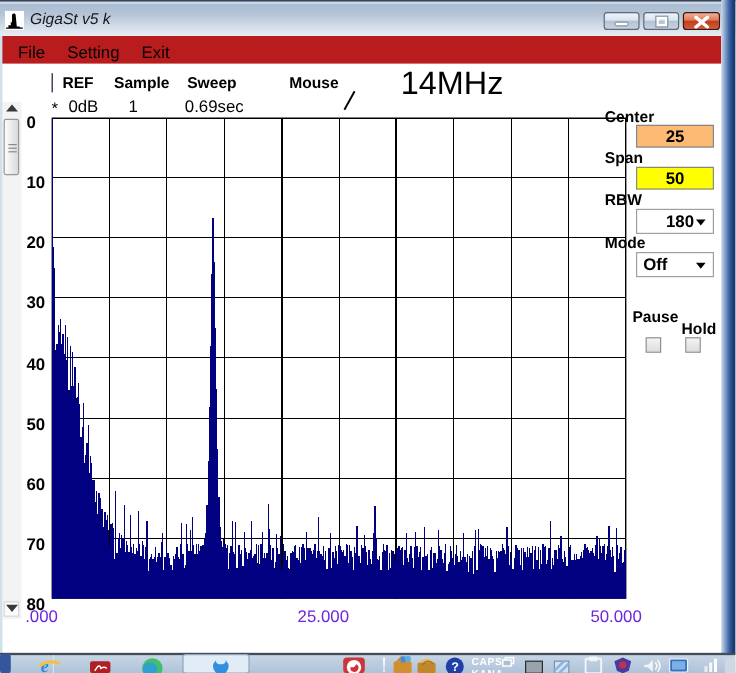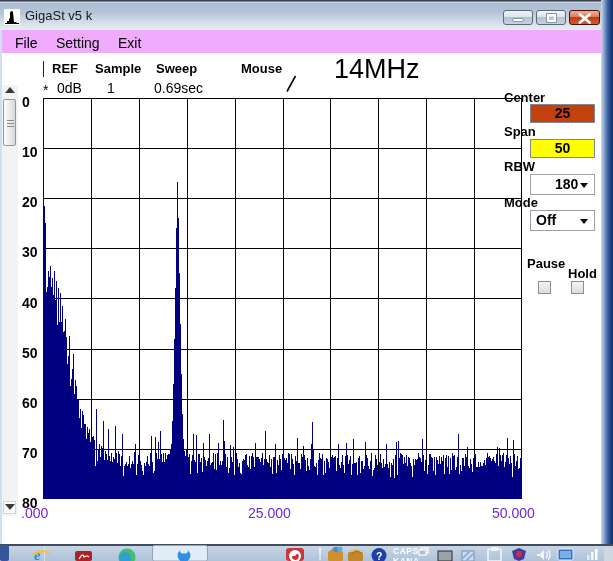--- a/index.html
+++ b/index.html
@@ -1,36 +1,36 @@
 <!DOCTYPE html>
 <html><head><meta charset="utf-8">
 <style>
 * { margin:0; padding:0; box-sizing:border-box; }
 html,body { width:613px; height:561px; overflow:hidden; }
 body { font-family:"Liberation Sans", sans-serif; background:#fff; position:relative; }
 .abs { position:absolute; }
 .titlebar { left:0; top:0; width:613px; height:30px;
   background:linear-gradient(#3a4150 0px, #3a4150 1px, #7787a0 1px, #7787a0 2px, #cdd8e6 2px, #cdd8e6 3px,
    #a8bcd2 3px, #b5c4d6 40%, #d4dee9 75%, #e7edf5 100%); }
-.ttext { left:25px; top:8px; font-size:13px; color:#16181c; }
+.ttext { left:25px; top:8px; font-size:13px; color:#16181c;font-style:italic; }
 .capbtn { top:10px; height:15px; border-radius:3px; }
 .btnmin { left:503px; width:30px; background:linear-gradient(#eef3f8 0%, #dbe4ee 45%, #b4c3d4 50%, #c6d2e0 100%); border:1px solid #5f6a76; }
 .btnmax { left:536px; width:30px; background:linear-gradient(#eef3f8 0%, #dbe4ee 45%, #b4c3d4 50%, #c6d2e0 100%); border:1px solid #5f6a76; }
 .btncls { left:569px; width:31px; background:linear-gradient(#f0b09a 0%, #e07a58 45%, #c23d1c 50%, #cf5b33 100%); border:1px solid #47140a; }
 .minbar { position:absolute; left:8px; top:7px; width:12px; height:4px; background:#fff; border:1px solid #8a97a5; border-radius:2px; }
 .maxsq  { position:absolute; left:10px; top:3px; width:9px; height:8px; border:2px solid #fff; outline:1px solid #8a97a5; }
-.menubar { left:0; top:30px; width:601px; height:23px; background:#f0abfc; font-size:14px; color:#000; }
+.menubar { left:0; top:30px; width:601px; height:23px; background:#b91c1c; font-size:14px; color:#000; }
 .menubar span { position:absolute; top:5px; }
 .hdr { font-weight:bold; font-size:13px; color:#000; }
 .val { font-size:14px; color:#000; }
 .bigf { font-weight:normal; font-size:27px; color:#000; }
 .ylab { position:absolute; left:22px; text-align:left; font-weight:bold; font-size:14px; color:#000; line-height:11px; }
 .xlab { position:absolute; top:505px; font-size:14px; color:#6d28d9; }
 .rlab { position:absolute; left:504px; width:80px; text-align:left; font-weight:bold; font-size:13px; color:#000; }
-.rbox { position:absolute; left:530px; width:65px; height:19px; border:1px solid #828790; background:#c2410c;
+.rbox { position:absolute; left:530px; width:65px; height:19px; border:1px solid #828790; background:#fdba74;
         font-weight:bold; font-size:14px; text-align:center; line-height:17px; }
 .dd { position:absolute; left:530px; width:65px; height:21px; border:1px solid #9aa0a8; background:#fff;
       font-weight:bold; font-size:14px; line-height:19px; padding-left:5px; }
 .dd:after { content:""; position:absolute; right:6px; top:8px; border-left:4.5px solid transparent;
    border-right:4.5px solid transparent; border-top:5.5px solid #000; }
 .cb { position:absolute; width:13px; height:13px; border:1px solid #8e8e8e; background:linear-gradient(#f4f4f4,#dcdcdc); }
 .rightborder { left:601px; top:0; width:12px; height:545px;
   background:linear-gradient(90deg, #cdd9e8 0%, #8aa6cc 25%, #3d64a4 55%, #1d4080 80%, #16335f 100%); }
 .leftborder { left:0; top:30px; width:2px; height:515px; background:#cfe0ee; }
 .taskbar { left:0; top:544px; width:613px; height:17px;

